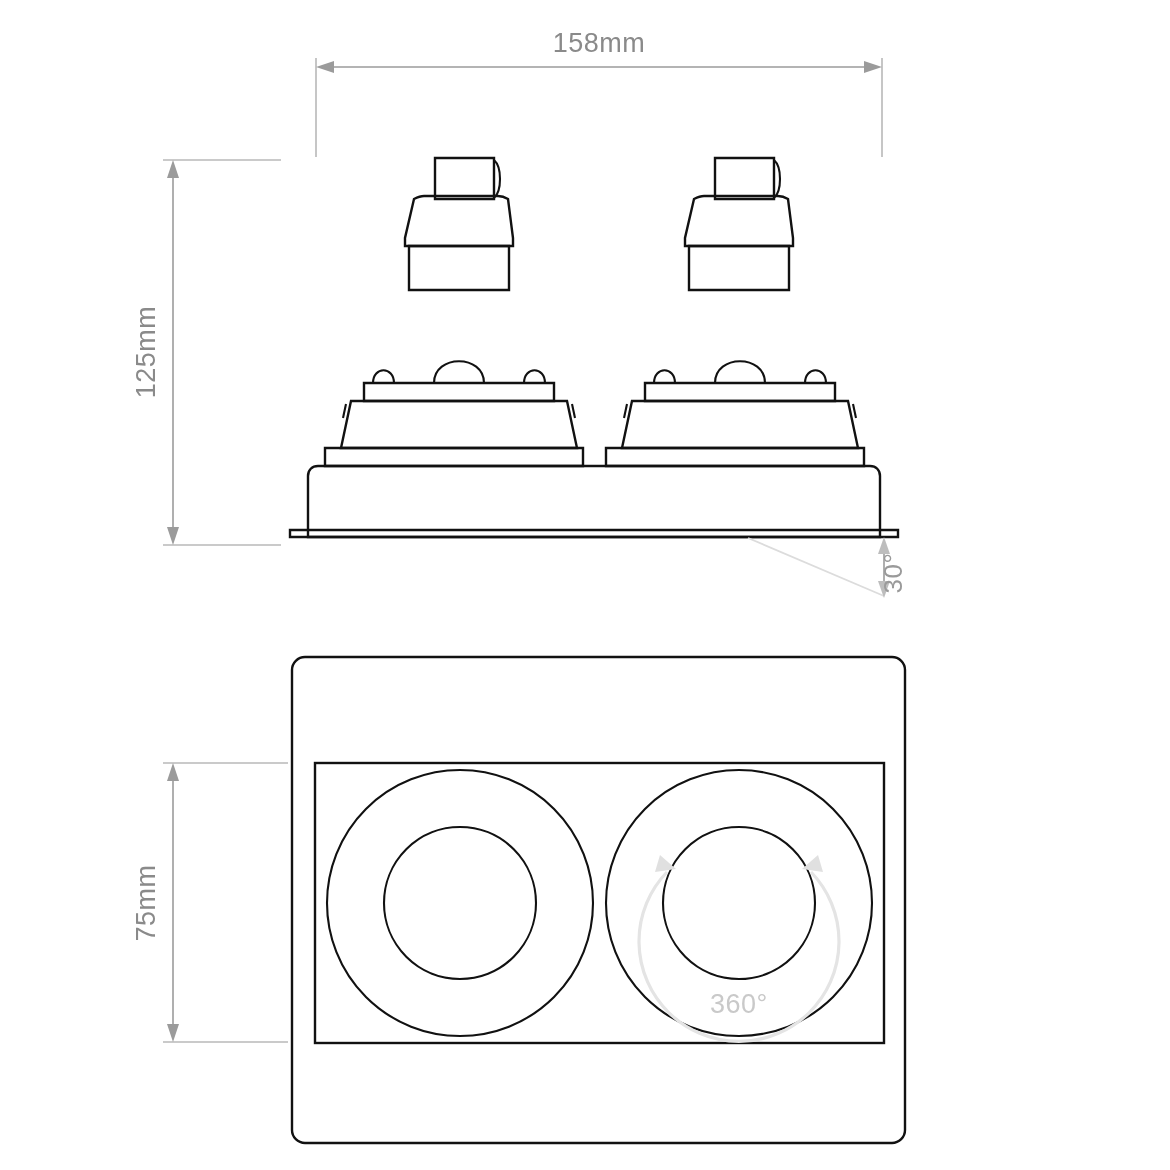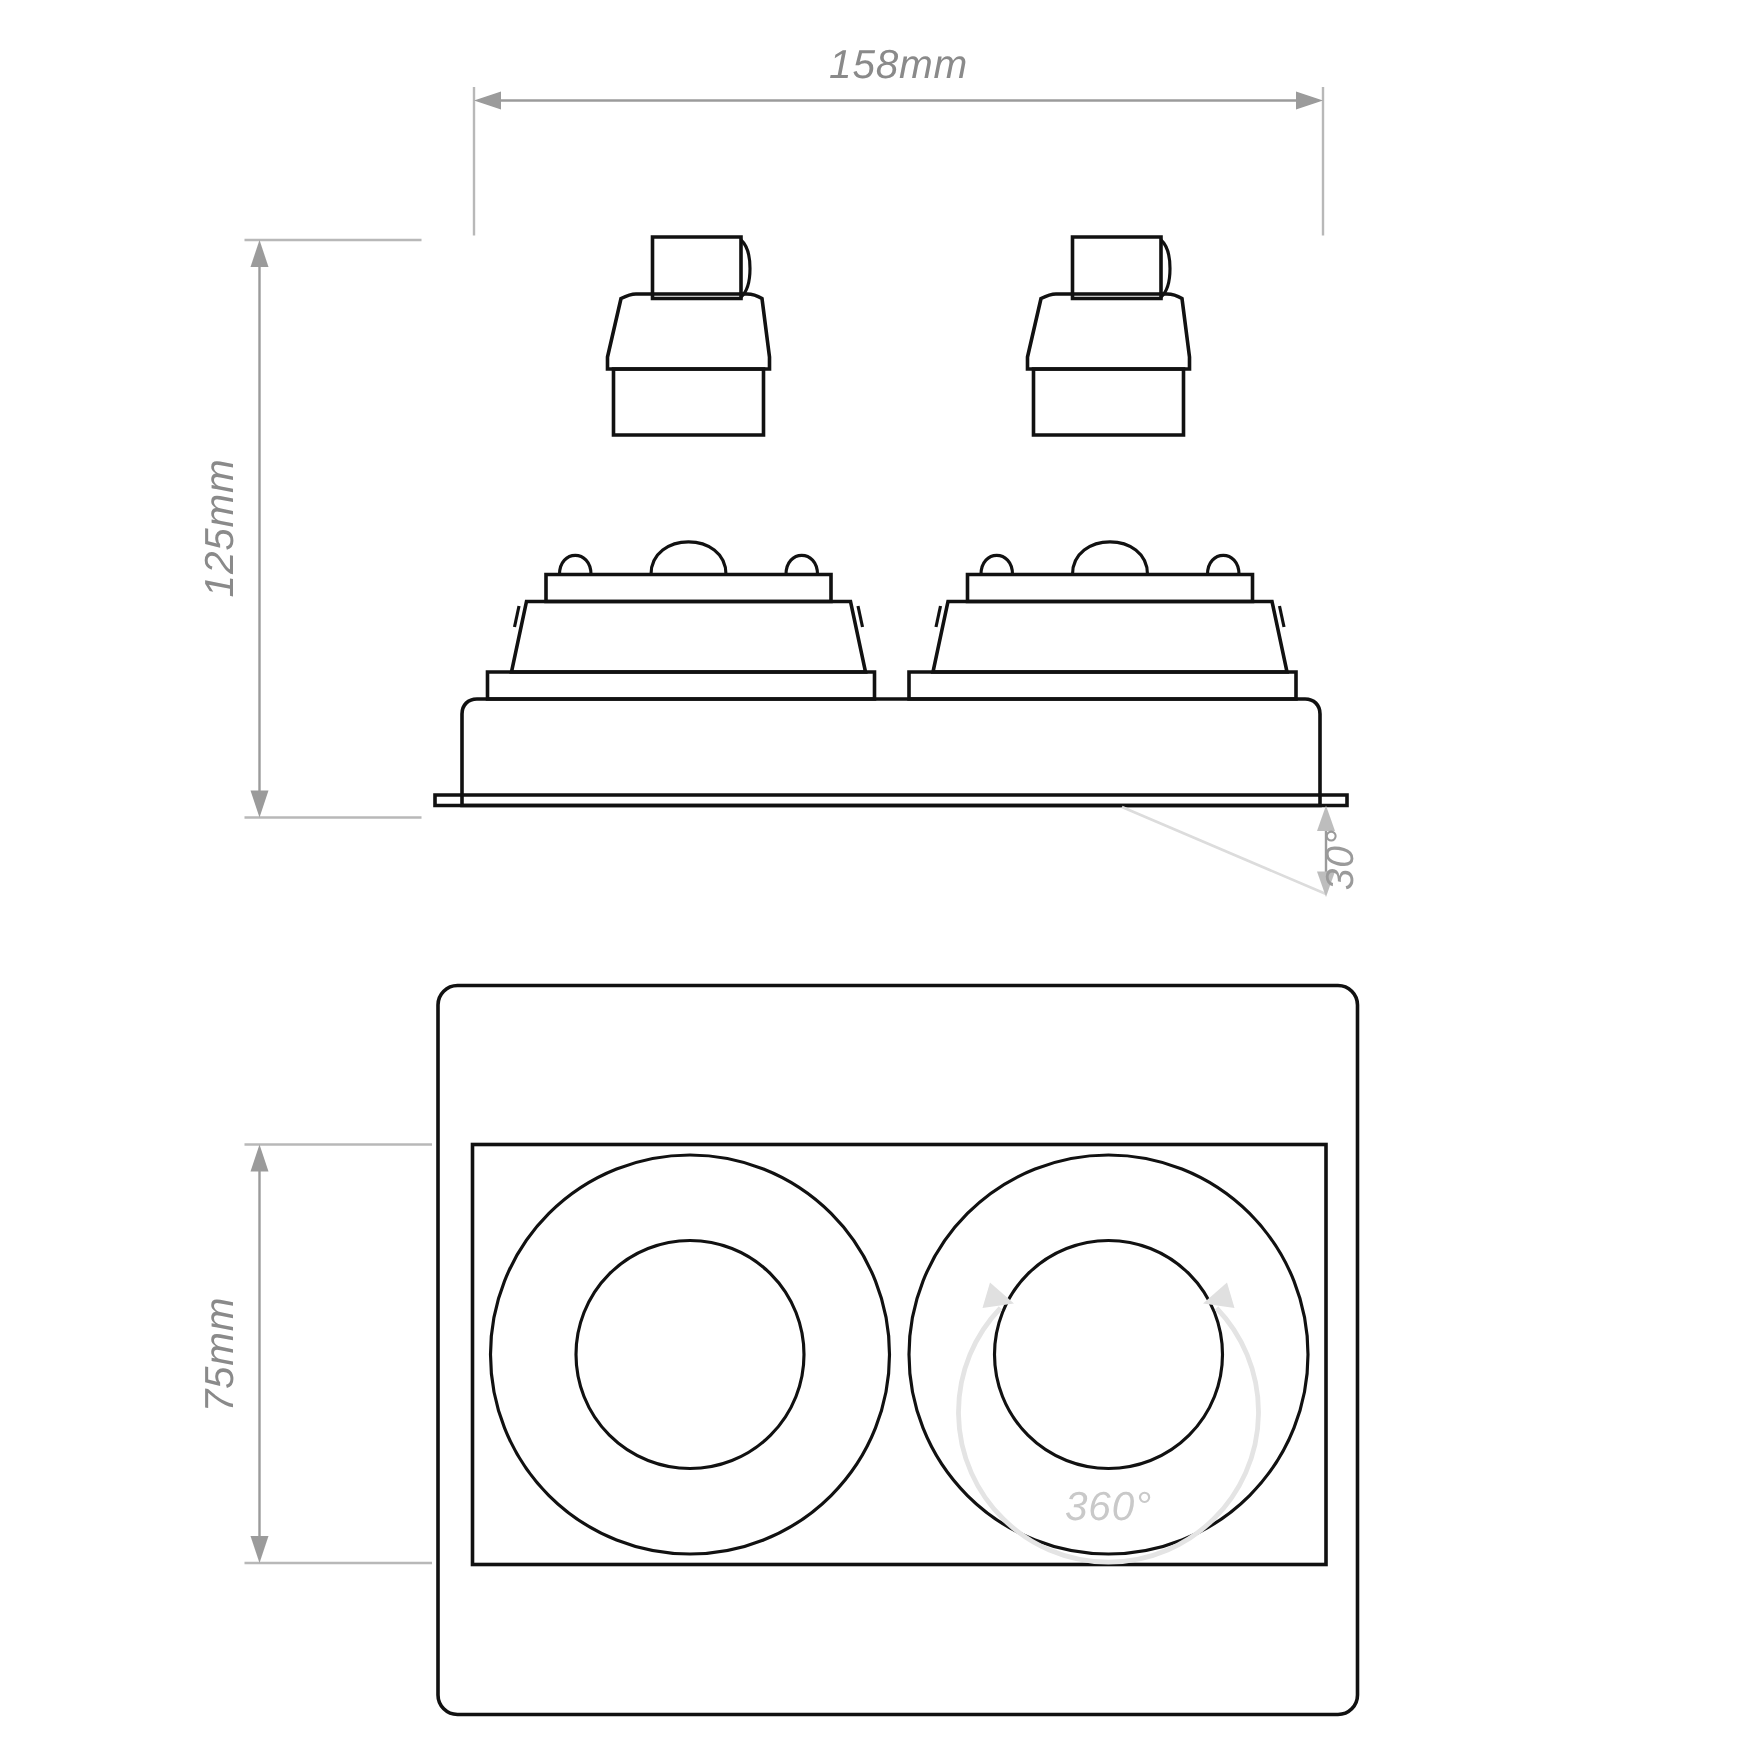--- a/index.html
+++ b/index.html
@@ -11,21 +11,20 @@
   body {
     width: 1170px;
     height: 1170px;
     font-family: "Liberation Sans", sans-serif;
     overflow: hidden;
   }
   #drawing-root {
     position: relative;
     width: 1038px;
     height: 1170px;
-    font-style: italic;
   }
   svg#tech-drawing {
     display: block;
     width: 1170px;
     height: 1170px;
   }
   .dim-text {
     font-family: "Liberation Sans", sans-serif;
     font-size: 27px;
     fill: #8a8a8a;

